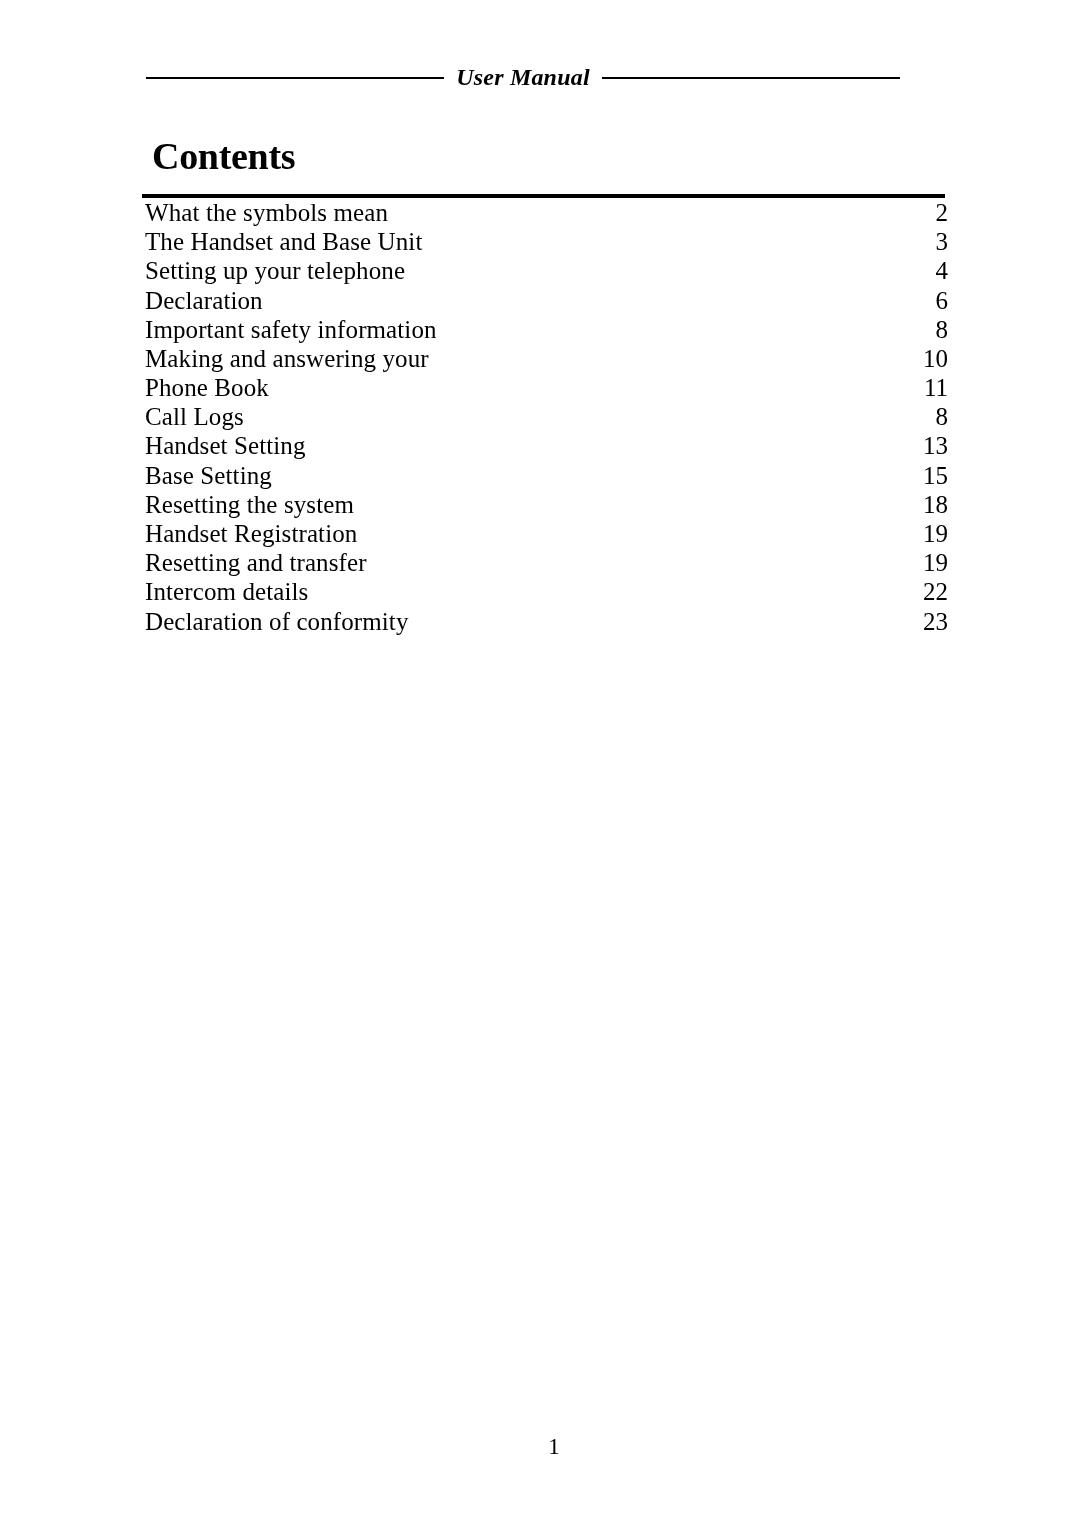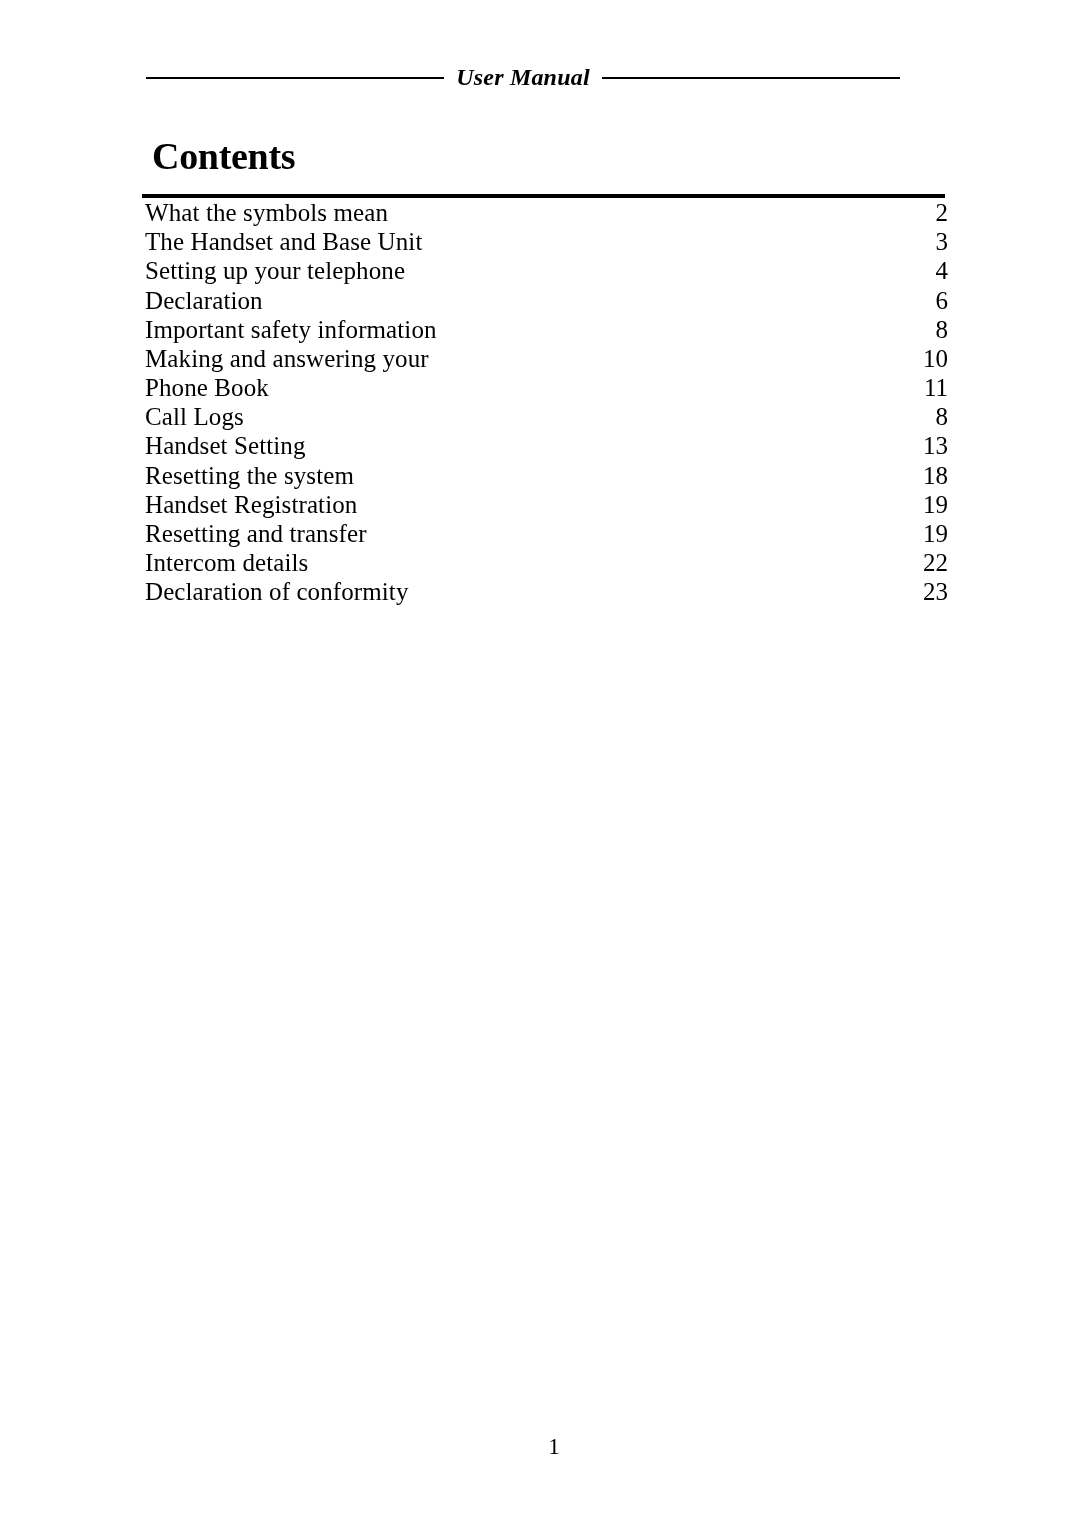--- a/index.html
+++ b/index.html
@@ -174,20 +174,24 @@
       </li>
       <li class="toc-entry">
         <span class="toc-title">Call Logs</span>
         <span class="toc-page">8</span>
       </li>
       <li class="toc-entry">
         <span class="toc-title">Handset Setting</span>
         <span class="toc-page">13</span>
       </li>
       <li class="toc-entry">
+        <span class="toc-title">Base Setting</span>
+        <span class="toc-page">15</span>
+      </li>
+      <li class="toc-entry">
         <span class="toc-title">Resetting the system</span>
         <span class="toc-page">18</span>
       </li>
       <li class="toc-entry">
         <span class="toc-title">Handset Registration</span>
         <span class="toc-page">19</span>
       </li>
       <li class="toc-entry">
         <span class="toc-title">Resetting and transfer</span>
         <span class="toc-page">19</span>

